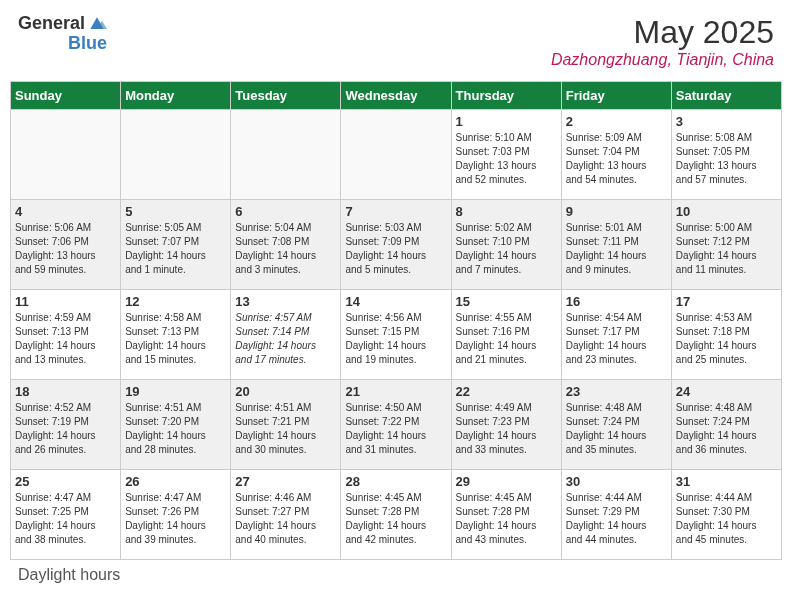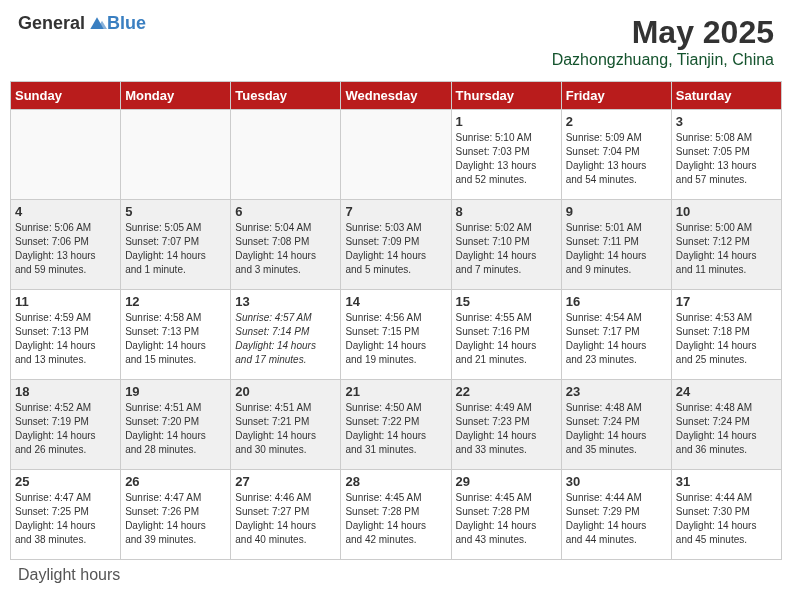--- a/index.html
+++ b/index.html
@@ -16,22 +16,23 @@
       align-items: flex-start;
       margin-bottom: 8px;
       padding: 4px 8px;
     }
     .logo {
       display: flex;
       align-items: center;
     }
     .logo-text {
       display: flex;
-      flex-direction: row;
+      flex-direction: column;
       line-height: 1.1;
+      align-items: flex-end;
     }
     .logo-general {
       font-size: 18px;
       font-weight: bold;
       color: #333;
     }
     .logo-blue {
       font-size: 18px;
       font-weight: bold;
       color: #3a7fc1;
@@ -39,34 +40,35 @@
     .logo-icon {
       width: 20px;
       height: 20px;
       margin-left: 2px;
     }
     .title-block {
       text-align: right;
     }
     .month-title {
       font-size: 32px;
-      font-weight: bold;
+      font-weight: normal;
       color: #333;
     }
     .location-title {
       font-size: 16px;
-      color: #14532d;
+      color: #be185d;
+      font-style: italic;
     }
     .calendar-table {
       width: 100%;
       border-collapse: collapse;
       font-size: 11px;
     }
     .calendar-table th {
-      background: #b91c1c;
+      background: #15803d;
       color: #fff;
       padding: 6px 4px;
       text-align: left;
       font-size: 13px;
       font-weight: bold;
       border: 1px solid #ccc;
     }
     .calendar-table td {
       border: 1px solid #ccc;
       vertical-align: top;

